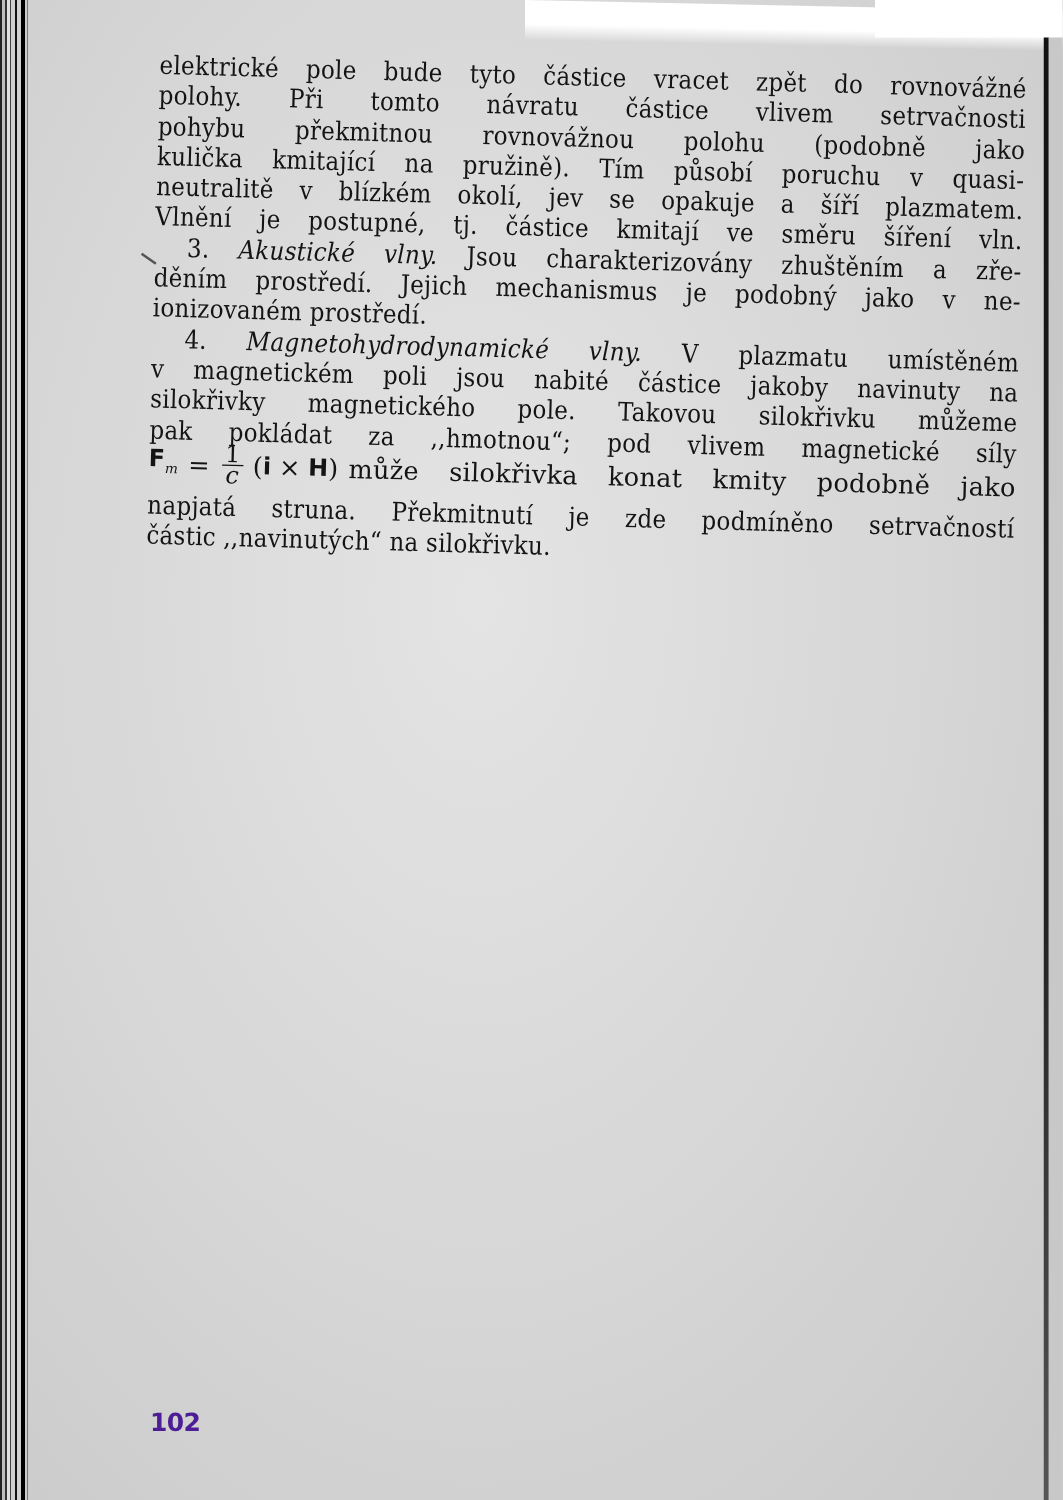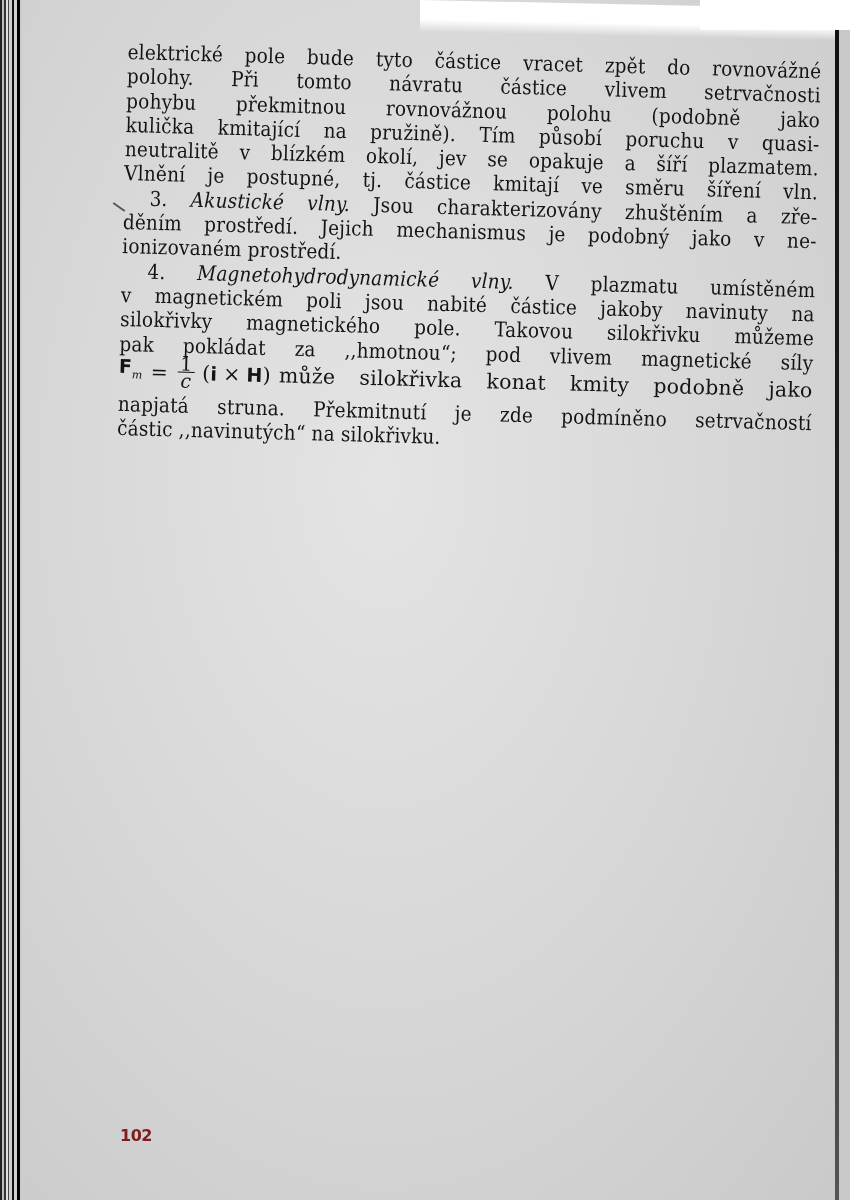--- a/index.html
+++ b/index.html
@@ -111,22 +111,22 @@
     }
     .frac .num { border-bottom: 1.5px solid #141414; padding: 0 2px; font-size: 19px; }
     .frac .den { font-style: italic; font-size: 19px; }
     .formula-rest { flex: 1; text-align-last: justify; text-align: justify; }
     .page-number {
       position: absolute;
       left: 120px;
       top: 1126px;
       font-family: "DejaVu Sans", "Liberation Sans", sans-serif;
       font-weight: bold;
-      font-size: 16px;
-      color: #7f1d1d;
+      font-size: 20px;
+      color: #4c1d95;
       letter-spacing: -0.5px;
     }
     .mark {
       position: absolute;
       left: 112px; top: 206px;
       width: 14px; height: 2px;
       background: #555;
       transform: rotate(35deg);
     }
   </style>

